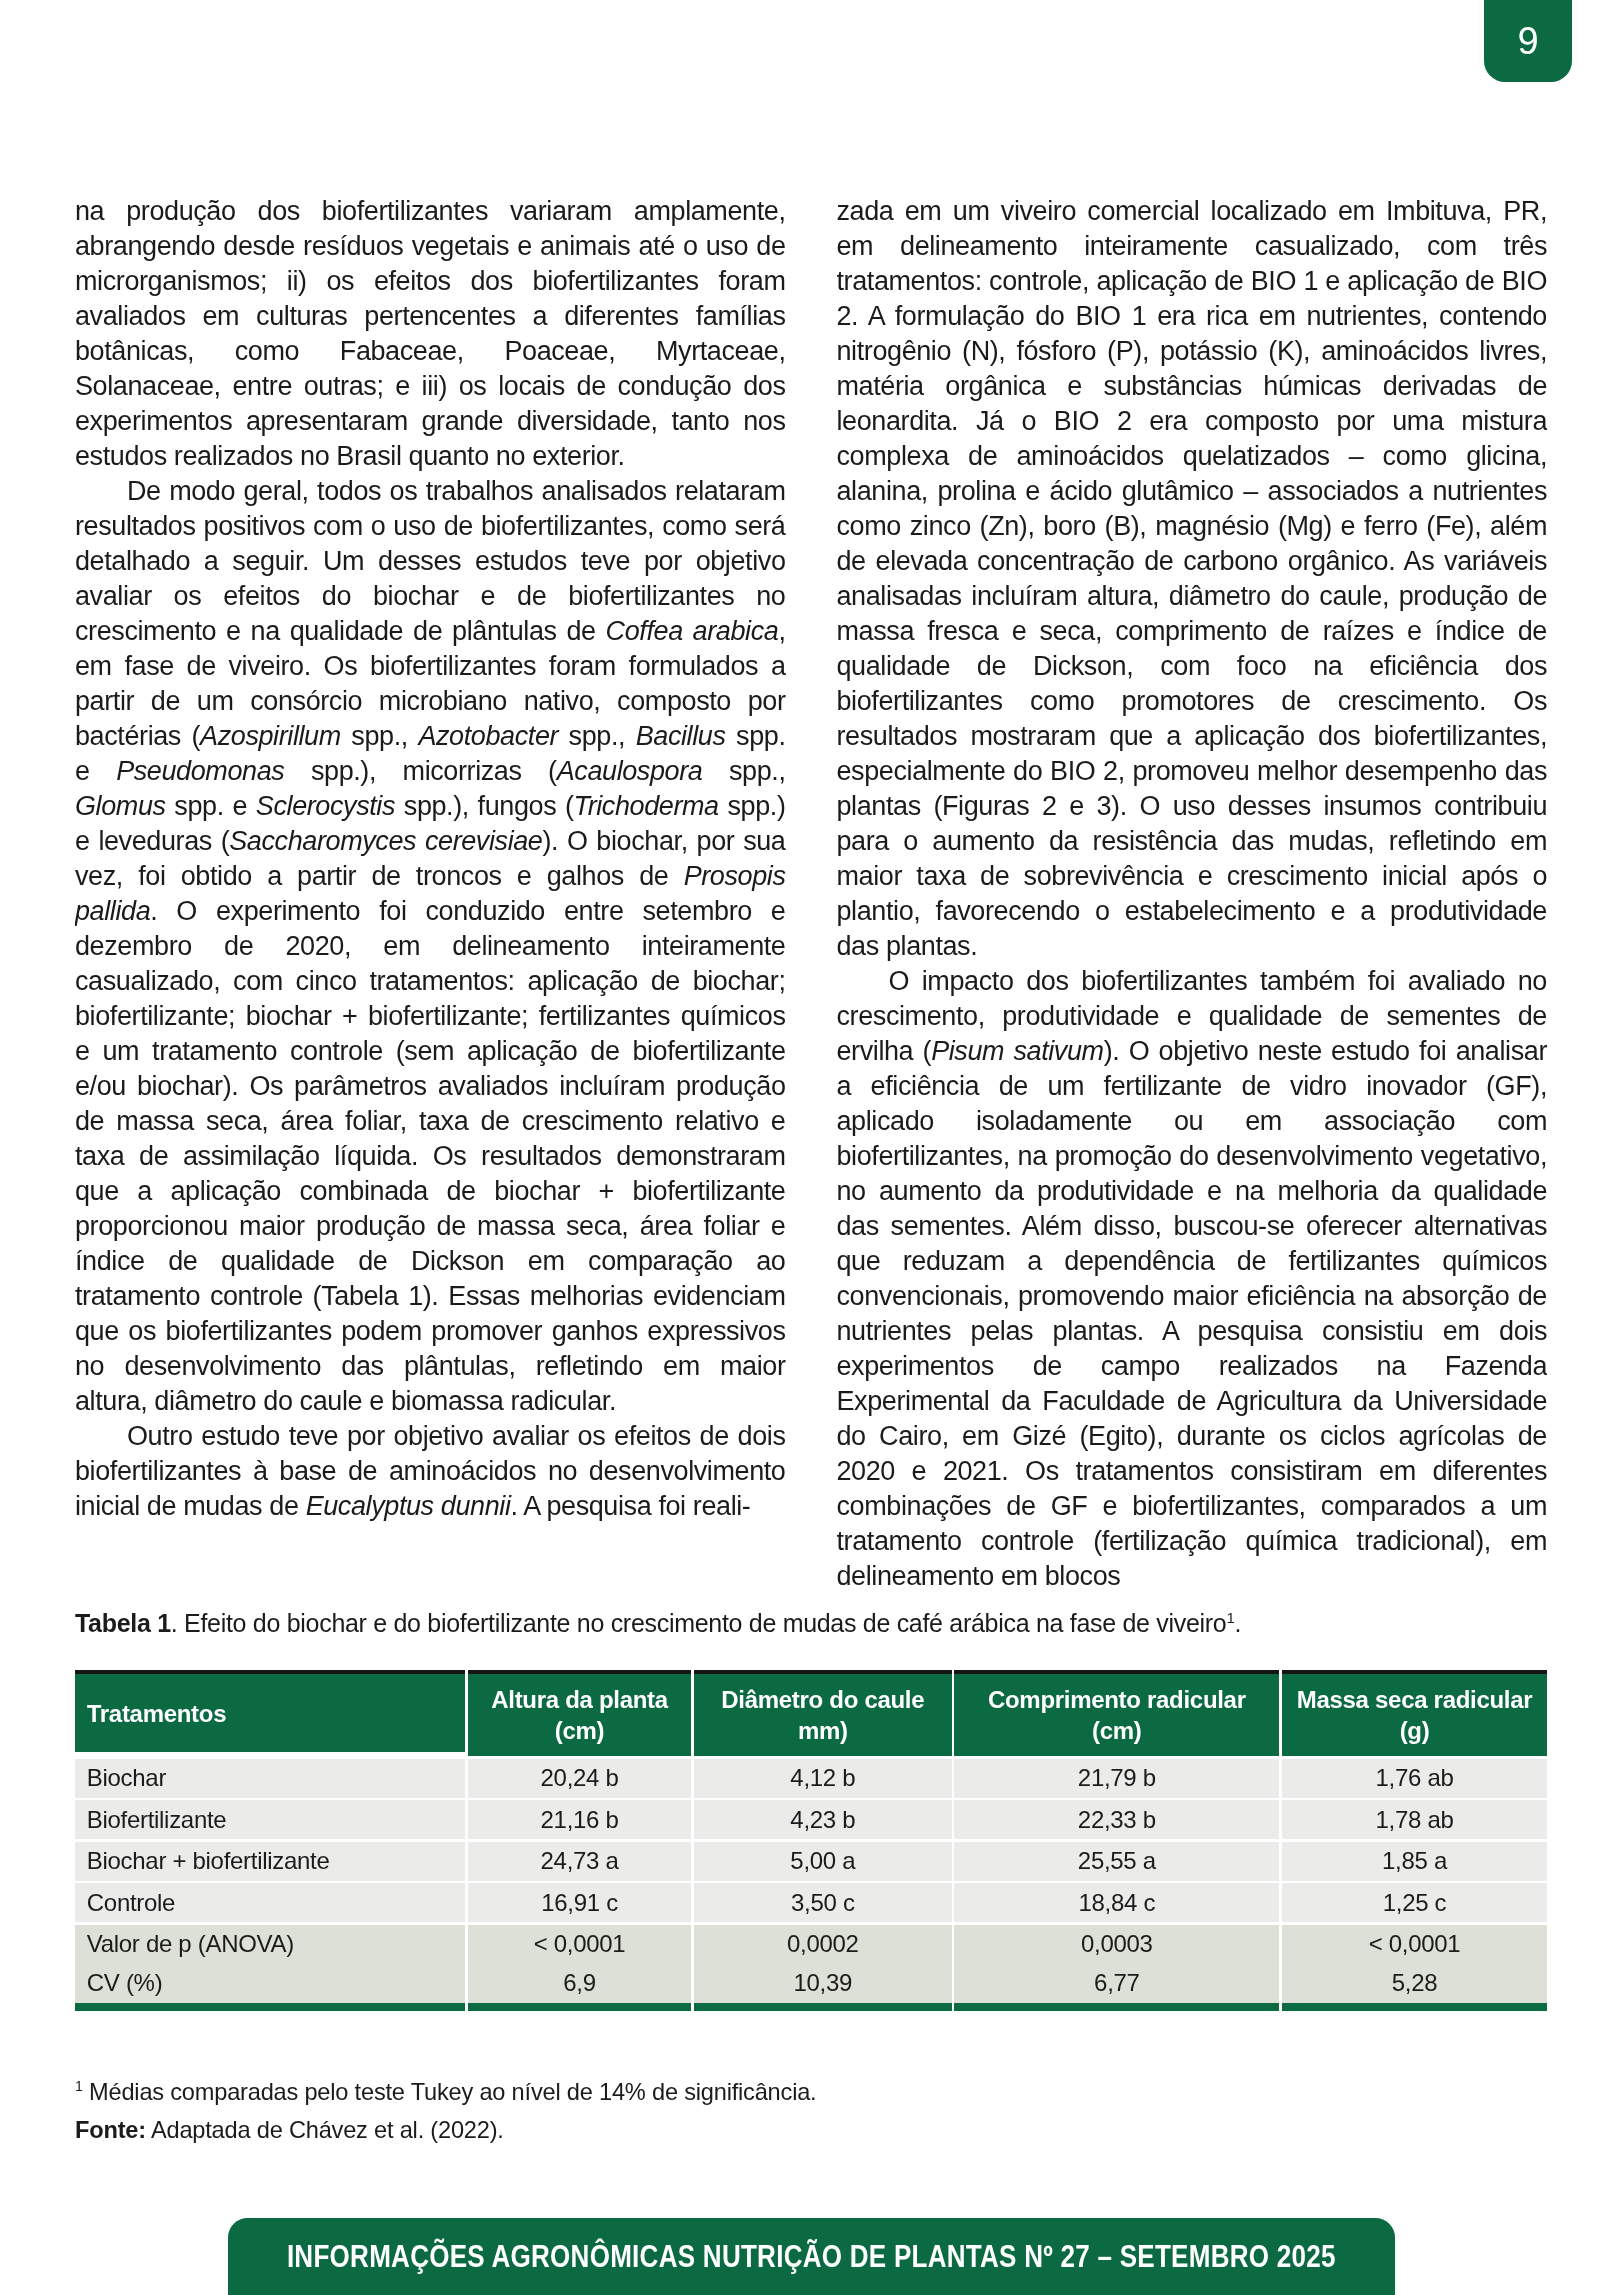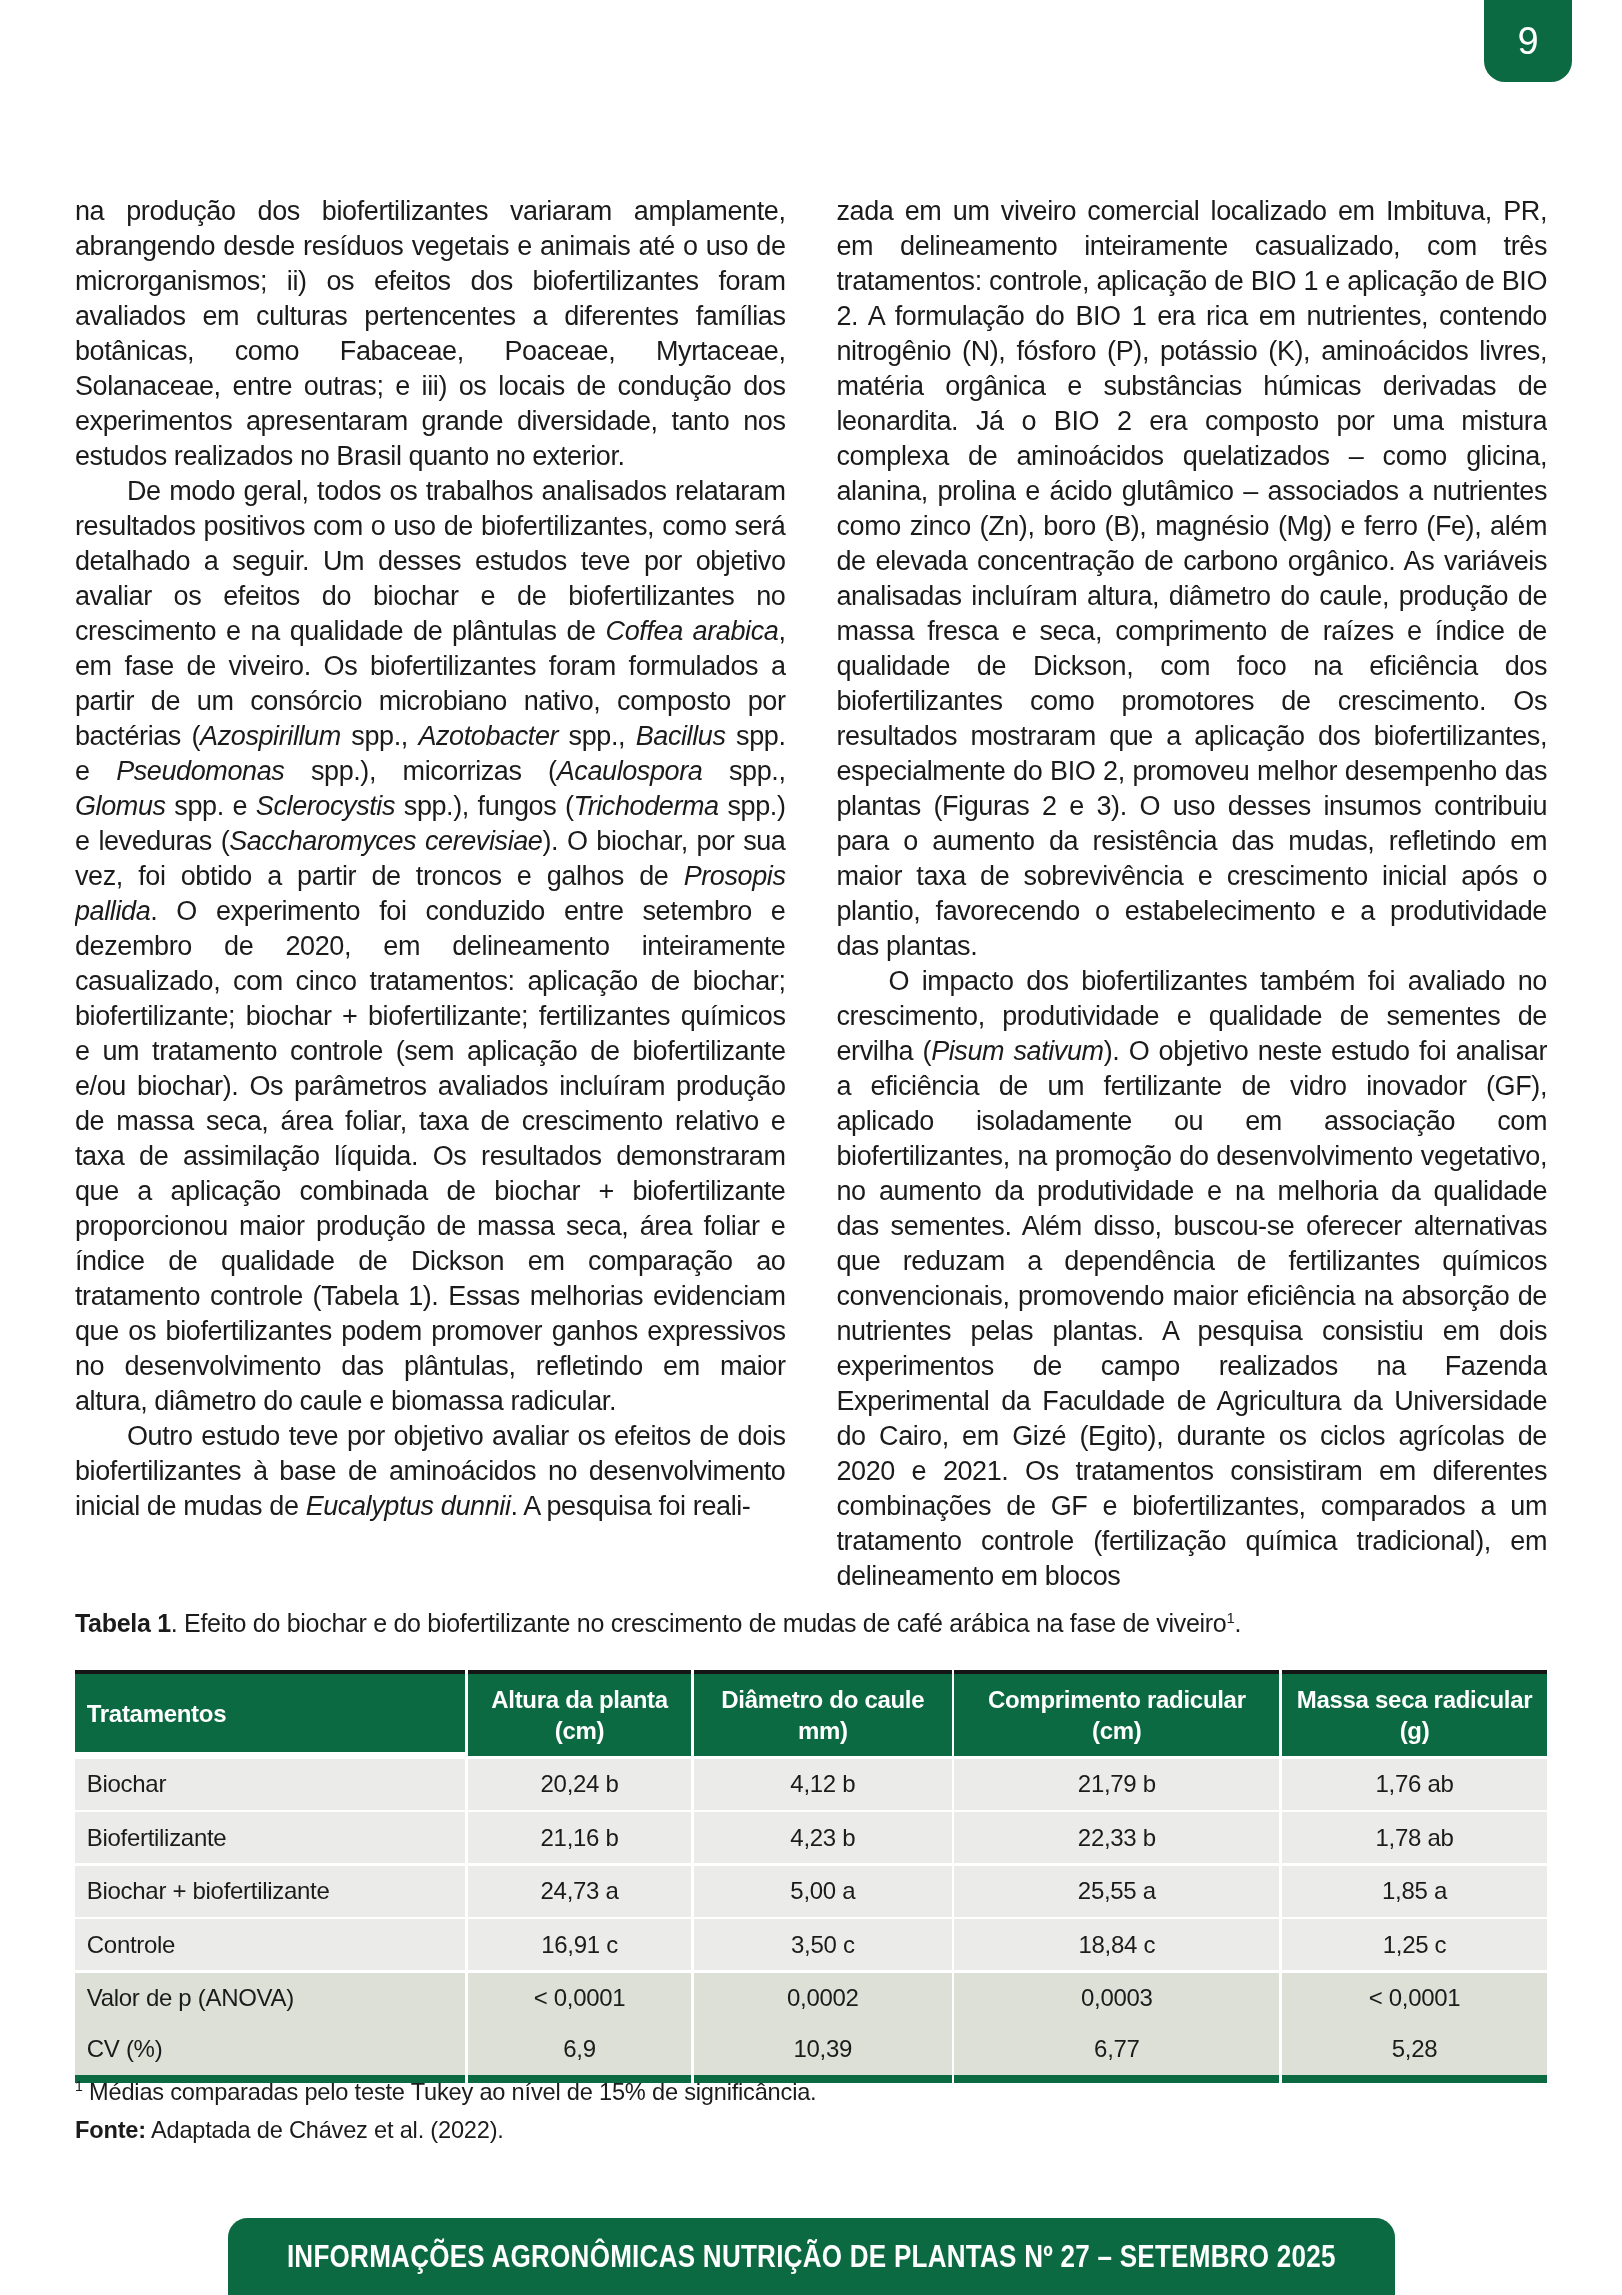--- a/index.html
+++ b/index.html
@@ -29,21 +29,21 @@
            font-size:25px;line-height:31px;letter-spacing:-0.3px;}
   .tablewrap{position:absolute;left:75px;top:1670px;width:1472px;}
   .tr{display:flex;gap:2.6px;}
   .tr.head{margin-bottom:2.6px;text-align:right;}
   .tr.body{margin-bottom:2.6px;}
   .tr.statgap{margin-bottom:0;}
   .th{background:var(--green);border-top:4.6px solid #151515;color:#fff;font-weight:bold;
       height:82px;display:flex;flex-direction:column;align-items:center;justify-content:center;
       font-size:24px;line-height:31px;letter-spacing:-0.3px;}
   .th.left{align-items:flex-start;padding-left:11.8px;box-sizing:border-box;}
-  .td{height:51px;display:flex;align-items:center;justify-content:center;
+  .td{height:39px;display:flex;align-items:center;justify-content:center;
       font-size:24px;letter-spacing:-0.3px;}
   .tr.body .td{background:var(--row-gray);}
   .tr.stat .td{background:var(--stat-gray);}
   .td.left{justify-content:flex-start;padding-left:11.8px;box-sizing:border-box;}
   .bar-cell{height:8.5px;background:var(--green);}
   .c0{flex:0 0 26.5%;}
   .c1{flex:0 0 15.2%;}
   .c2{flex:0 0 17.5%;}
   .c3{flex:0 0 22.1%;}
   .c4{flex:1 1 auto;}
@@ -150,21 +150,21 @@
       <div class="tr bar">
         <div class="bar-cell c0"></div>
         <div class="bar-cell c1"></div>
         <div class="bar-cell c2"></div>
         <div class="bar-cell c3"></div>
         <div class="bar-cell c4"></div>
       </div>
     </div>
 
   <div class="footnotes" id="footnotes">
-      <p class="footnote"><sup>1</sup><span> Médias comparadas pelo teste Tukey ao nível de 15% de significância.</span></p>
+      <p class="footnote"><sup>1</sup><span> Médias comparadas pelo teste Tukey ao nível de 14% de significância.</span></p>
       <p class="footnote"><span style="font-weight: bold; text-align: center;">Fonte:</span><span> Adaptada de Chávez et al. (2022).</span></p>
     </div>
 
   <div class="footer">
     <span class="footer-text">INFORMAÇÕES AGRONÔMICAS NUTRIÇÃO DE PLANTAS Nº 27 – SETEMBRO 2025</span>
   </div>
 
 </div>
 
 

